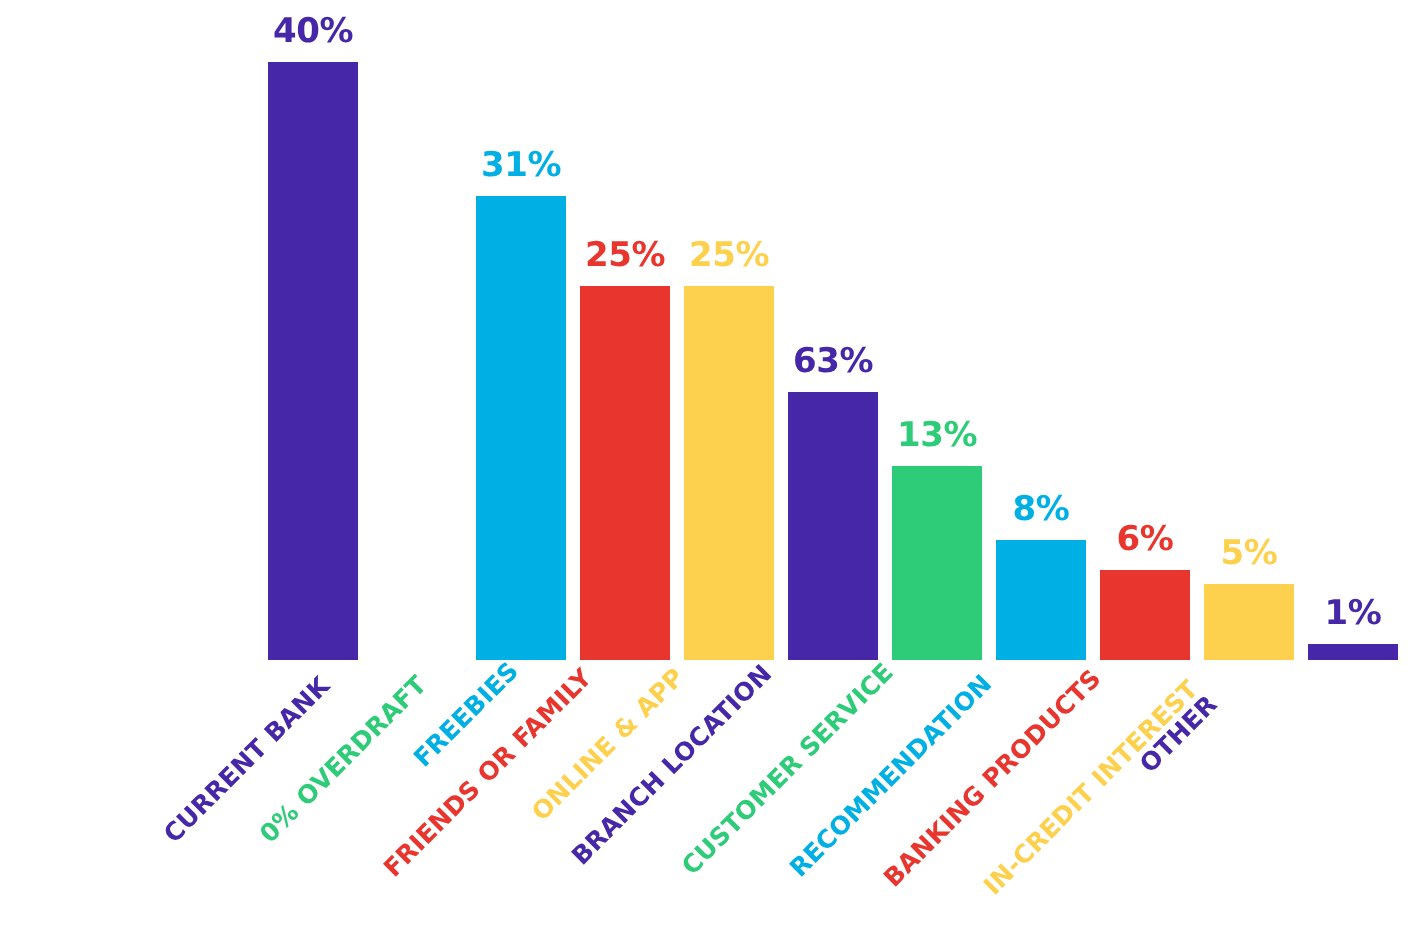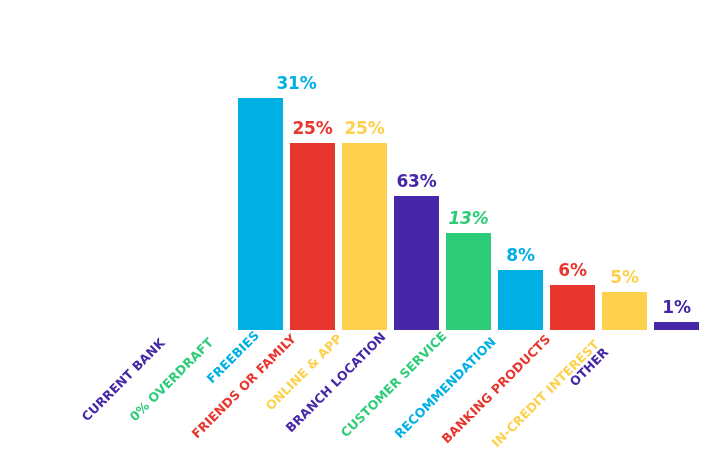--- a/index.html
+++ b/index.html
@@ -76,44 +76,48 @@
     line-height: 1;
   }
 </style>
 </head>
 <body>
 
 <div id="chart-root">
 
   <div id="plot-area">
 
+    <div class="bar-group" style="left:134px;width:45px;">
+      <div class="bar-value" style="bottom:305px;color:#4527A8;">40%</div>
+      <div class="bar" style="height:299px;background:#4527A8;"></div>
+    </div>
 
 
     <div class="bar-group" style="left:238px;width:45px;">
-      <div class="bar-value" style="bottom:238px;color:#00B0E4;margin-left:36px;">31%</div>
+      <div class="bar-value" style="bottom:238px;color:#00B0E4;">31%</div>
       <div class="bar" style="height:232px;background:#00B0E4;"></div>
     </div>
 
     <div class="bar-group" style="left:290px;width:45px;">
       <div class="bar-value" style="bottom:193px;color:#E8362F;">25%</div>
       <div class="bar" style="height:187px;background:#E8362F;"></div>
     </div>
 
     <div class="bar-group" style="left:342px;width:45px;">
       <div class="bar-value" style="bottom:193px;color:#FDD14E;">25%</div>
       <div class="bar" style="height:187px;background:#FDD14E;"></div>
     </div>
 
     <div class="bar-group" style="left:394px;width:45px;">
       <div class="bar-value" style="bottom:140px;color:#4527A8;">63%</div>
       <div class="bar" style="height:134px;background:#4527A8;"></div>
     </div>
 
     <div class="bar-group" style="left:446px;width:45px;">
-      <div class="bar-value" style="bottom:103px;color:#2ECC78;font-style:italic;">13%</div>
+      <div class="bar-value" style="bottom:103px;color:#2ECC78;">13%</div>
       <div class="bar" style="height:97px;background:#2ECC78;"></div>
     </div>
 
     <div class="bar-group" style="left:498px;width:45px;">
       <div class="bar-value" style="bottom:66px;color:#00B0E4;">8%</div>
       <div class="bar" style="height:60px;background:#00B0E4;"></div>
     </div>
 
     <div class="bar-group" style="left:550px;width:45px;">
       <div class="bar-value" style="bottom:51px;color:#E8362F;">6%</div>

